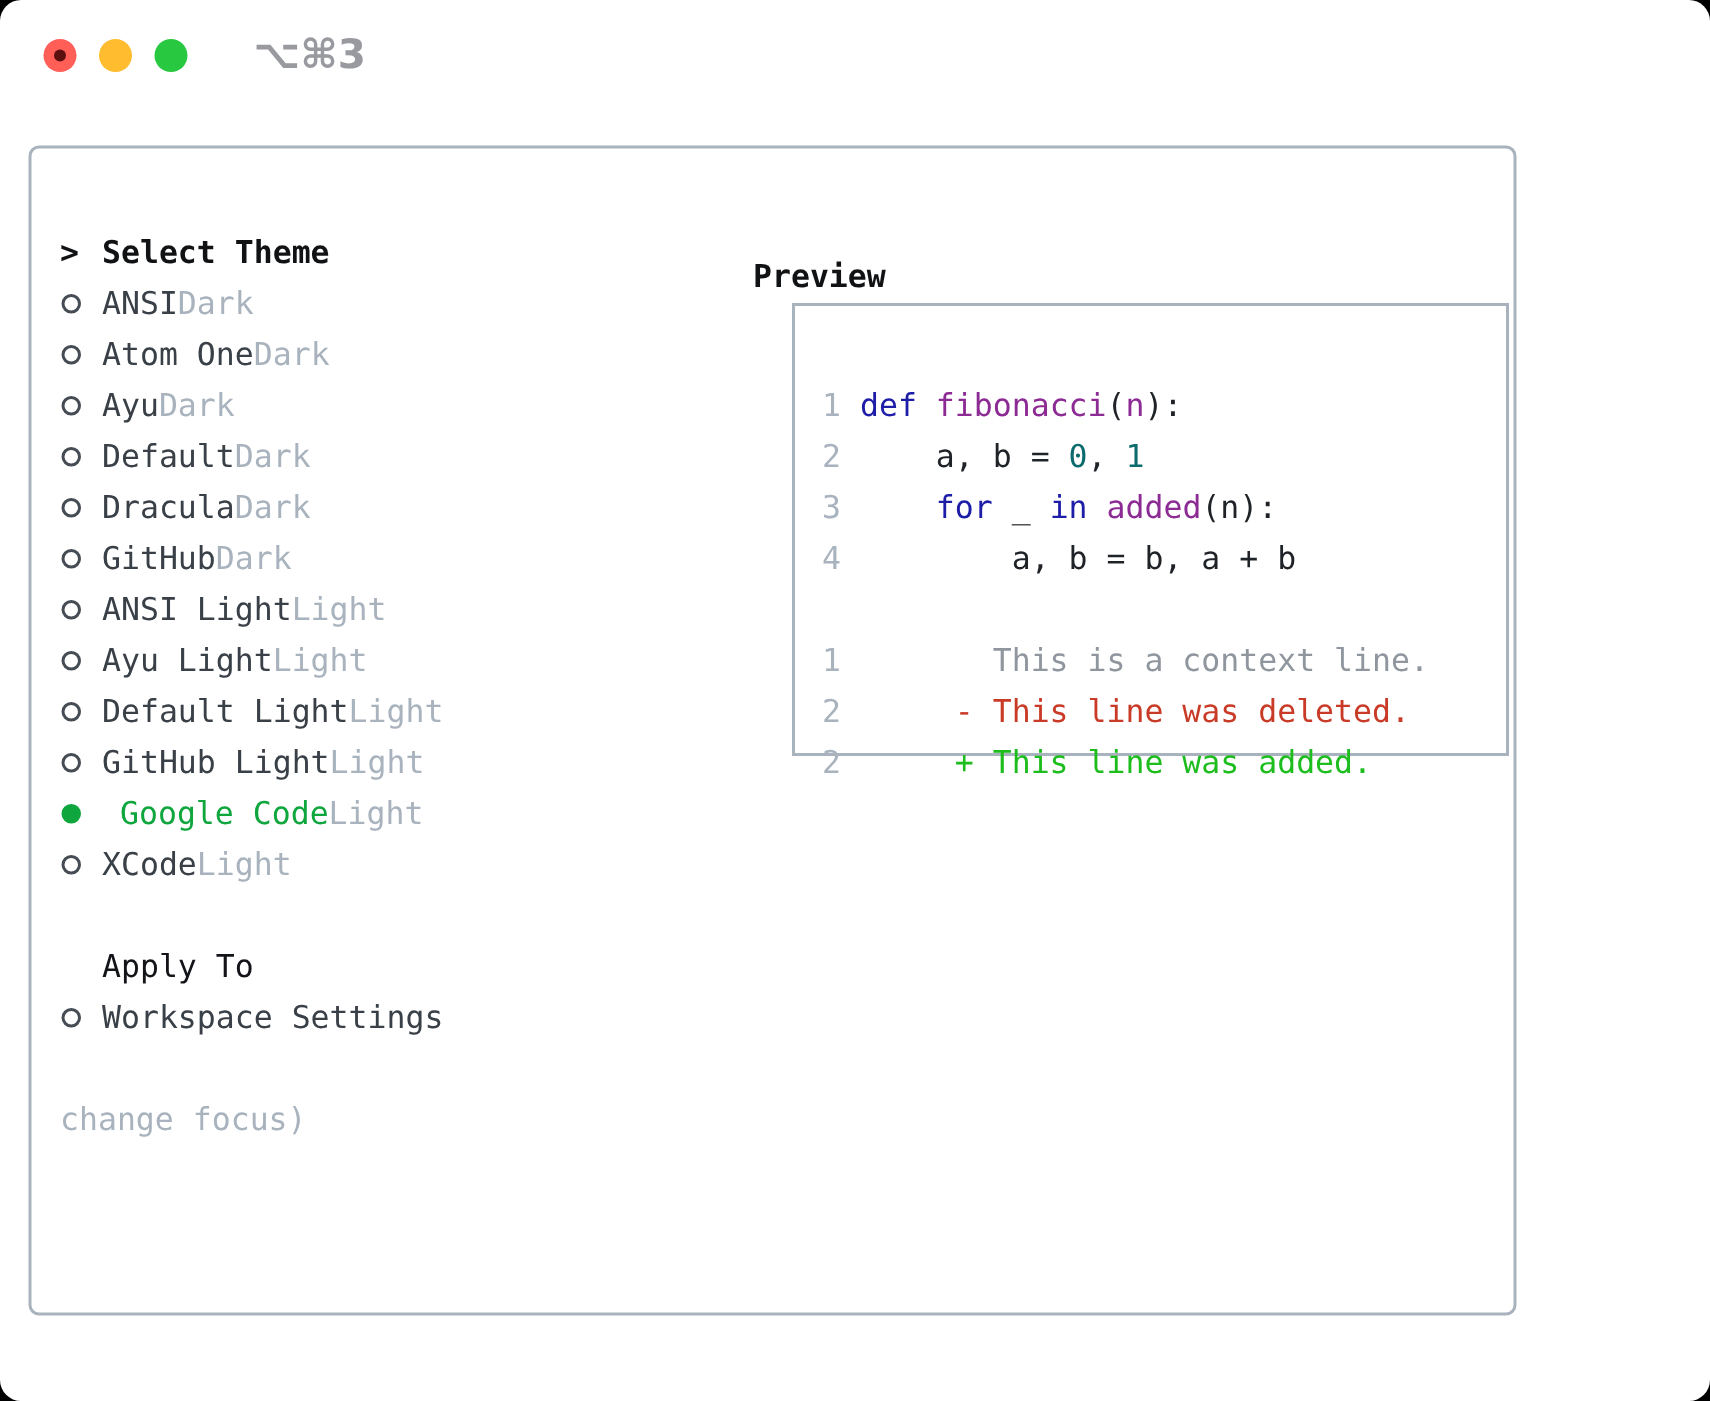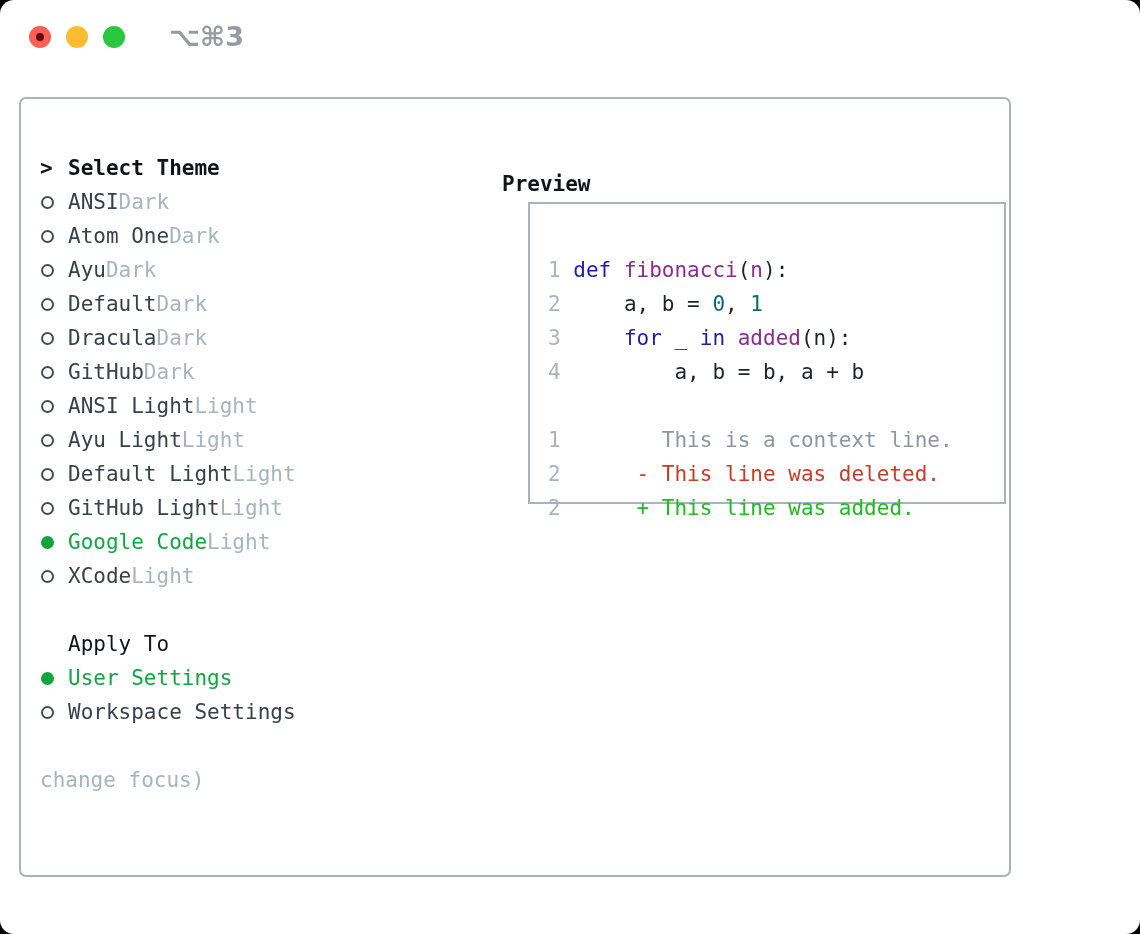--- a/index.html
+++ b/index.html
@@ -49,21 +49,21 @@
     display:flex;align-items:center;
   }
   .cursor-glyph{font-weight:bold;color:var(--header);font-size:21px;}
   .radio{
     width:13px;height:13px;border-radius:50%;
     box-sizing:border-box;border:2px solid #454c54;margin-left:1px;
   }
   .radio.on{border-color:var(--accent);background:var(--accent);}
   .hdr-label{font-weight:bold;color:var(--header);}
   .opt-name{color:var(--text);}
-  .opt-name.sel{color:var(--accent);}
+  .opt-name.sel{color:var(--accent);margin-left:12px;}
   .opt-variant{color:var(--muted);}
   .section-label{color:#121418;}
   .help{color:var(--muted);font-size:21px;line-height:34px;white-space:pre;}
   .help-wrap{margin-top:34px;}
   .spacer{height:34px;}
   
   .preview-title{
     position:absolute;left:481px;top:68px;height:34px;
     display:flex;align-items:center;
     font-size:21px;font-weight:bold;color:var(--header);
@@ -117,21 +117,20 @@
           <div class="row"><span class="marker"><span class="radio"></span></span><span class="opt-name">GitHub Light</span> <span class="opt-variant">Light</span></div>
           <div class="row"><span class="marker"><span class="radio on"></span></span><span class="opt-name sel">Google Code</span> <span class="opt-variant">Light</span></div>
           <div class="row"><span class="marker"><span class="radio"></span></span><span class="opt-name">XCode</span> <span class="opt-variant">Light</span></div>
         </div>
       <div class="spacer"></div>
       <div class="row">
         <span class="marker"></span>
         <span class="section-label">Apply To</span>
       </div>
       <div id="apply-list">
-          <div class="row"><span class="marker"><span class="radio on"></span></span><span class="opt-name sel">User Settings</span></div>
           <div class="row"><span class="marker"><span class="radio"></span></span><span class="opt-name">Workspace Settings</span></div>
         </div>
       <div id="help-lines" class="help-wrap">
           <div class="help">change focus)</div>
         </div>
     </div>
 
     <div class="preview-title">Preview</div>
 
     <div class="preview-box">

